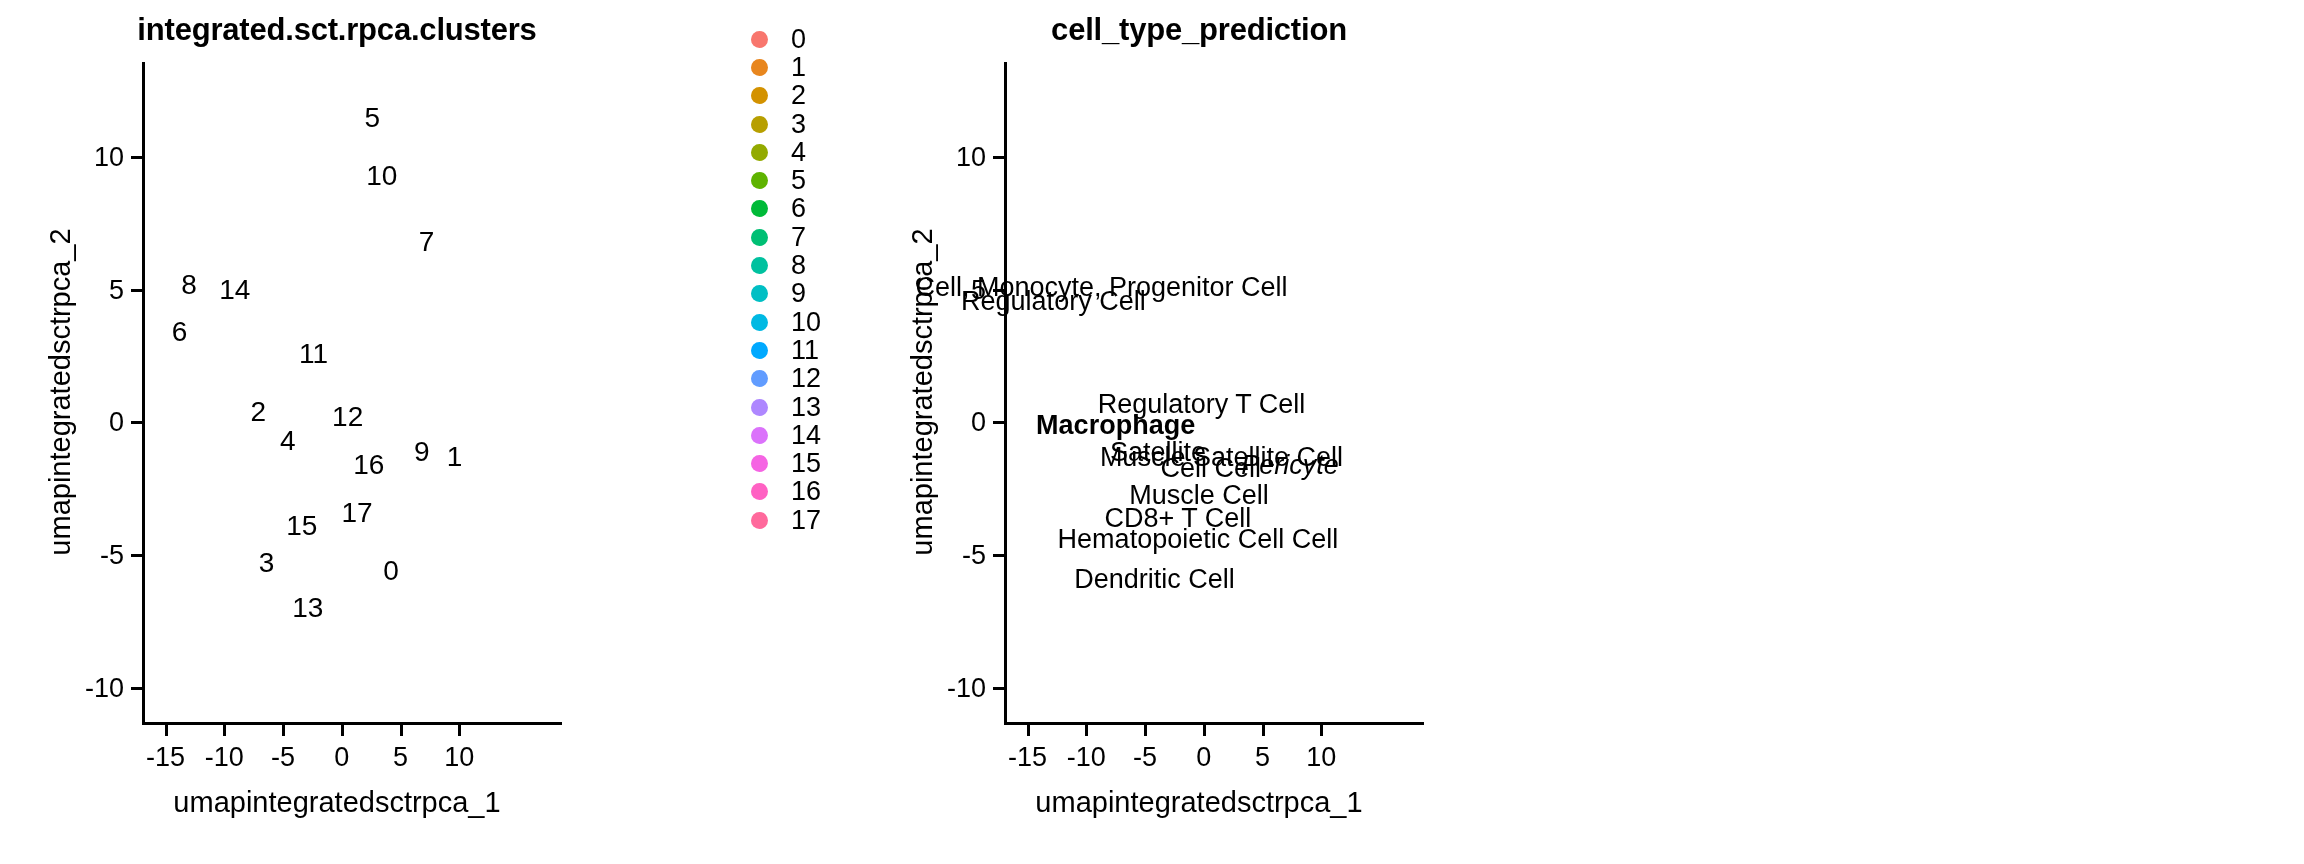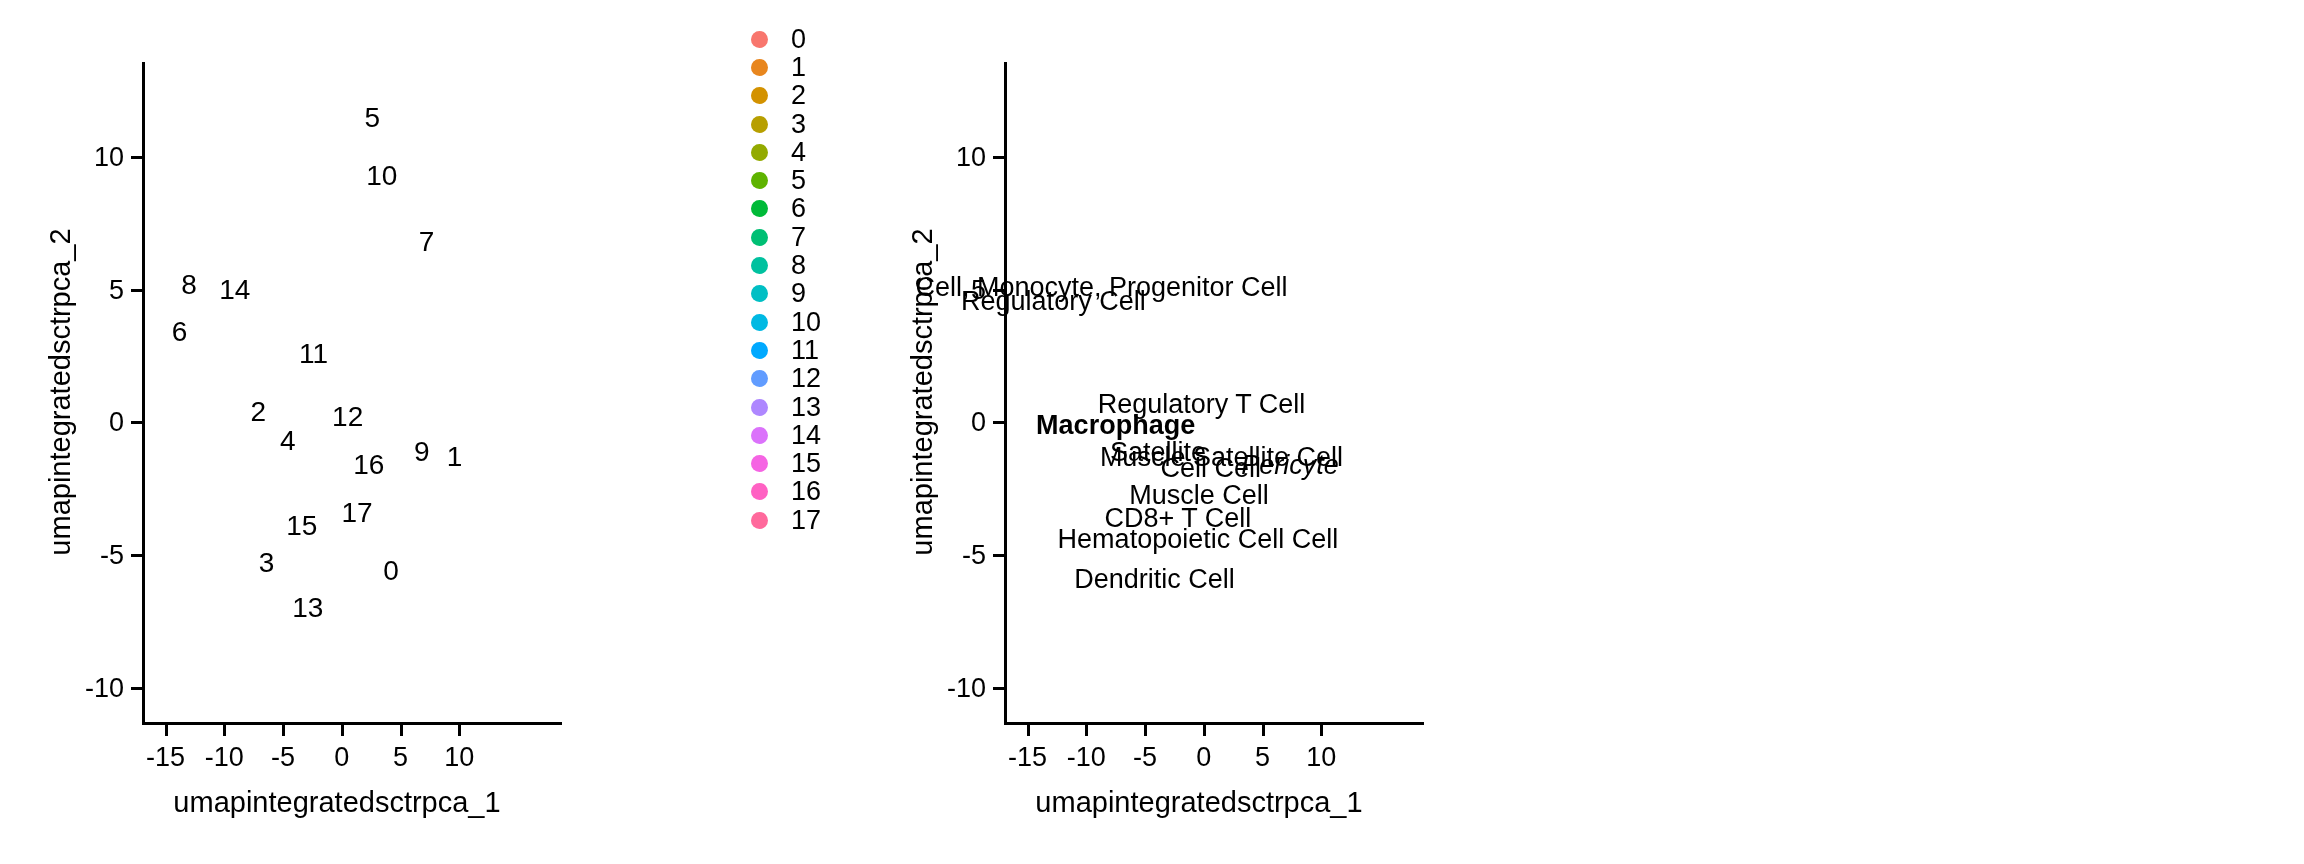--- a/index.html
+++ b/index.html
@@ -128,20 +128,21 @@
   }
   #legend-clusters { left: 744px; top: 25px; }
   #legend-clusters .legend-row { height: 28.3px; }
 </style>
 </head>
 <body>
 
 <div class="figure">
 
   <div class="panel panel-a">
+    <div class="panel-title" style="left: 0px; width: 674px;">integrated.sct.rpca.clusters</div>
 
     <div class="plot-area" id="plot-a">
       
     </div>
 
     <div id="axes-a">
         <div class="axis-line" style="left: 142px; top: 62px; width: 3px; height: 660px;"></div>
         <div class="axis-line" style="left: 142px; top: 722px; width: 420px; height: 3px;"></div>
         <div class="tick" style="left: 131px; top: 156.422px; width: 11px; height: 3px;"></div>
         <div class="tick-label y" style="left: 82px; top: 157.422px; width: 42px;">10</div>
@@ -296,20 +297,21 @@
         <div class="legend-row">
           <span class="legend-key">
             <span class="legend-dot" style="background: rgb(255, 105, 156);"></span>
           </span>
           <span class="legend-text">17</span>
         </div>
       </div>
   </div>
 
   <div class="panel panel-b">
+    <div class="panel-title" style="left: 0px; width: 518px;">cell_type_prediction</div>
 
     <div class="plot-area" id="plot-b">
       
     </div>
 
     <div id="axes-b">
         <div class="axis-line" style="left: 64px; top: 62px; width: 3px; height: 660px;"></div>
         <div class="axis-line" style="left: 64px; top: 722px; width: 420px; height: 3px;"></div>
         <div class="tick" style="left: 53px; top: 156.422px; width: 11px; height: 3px;"></div>
         <div class="tick-label y" style="left: 4px; top: 157.422px; width: 42px;">10</div>

